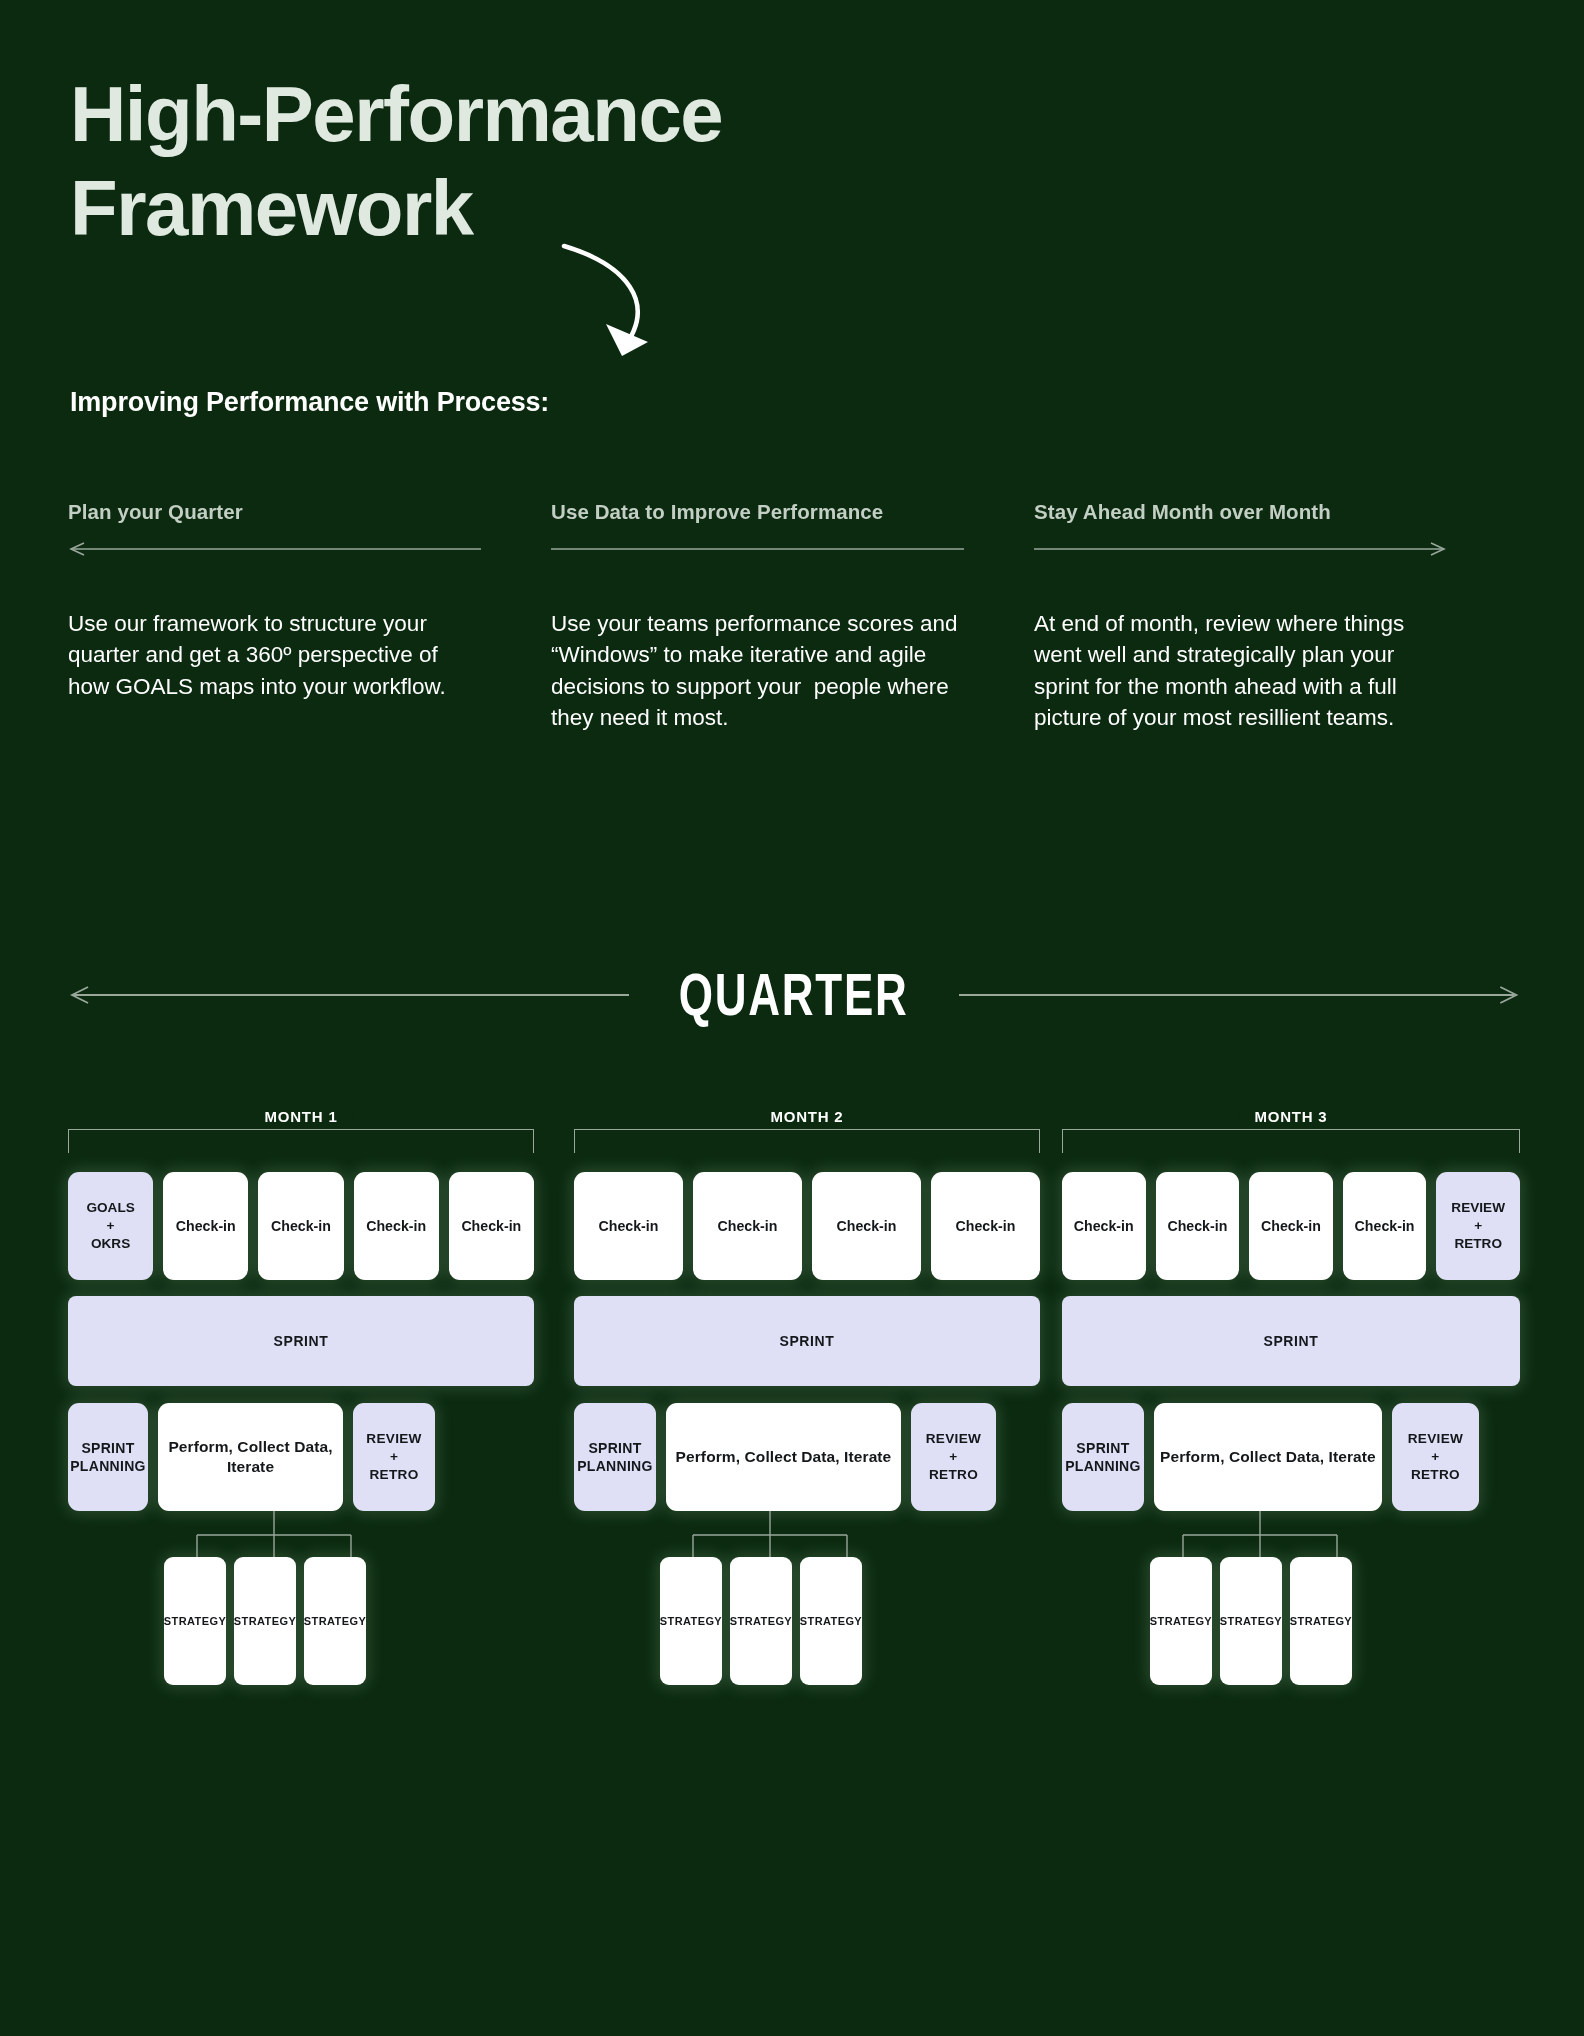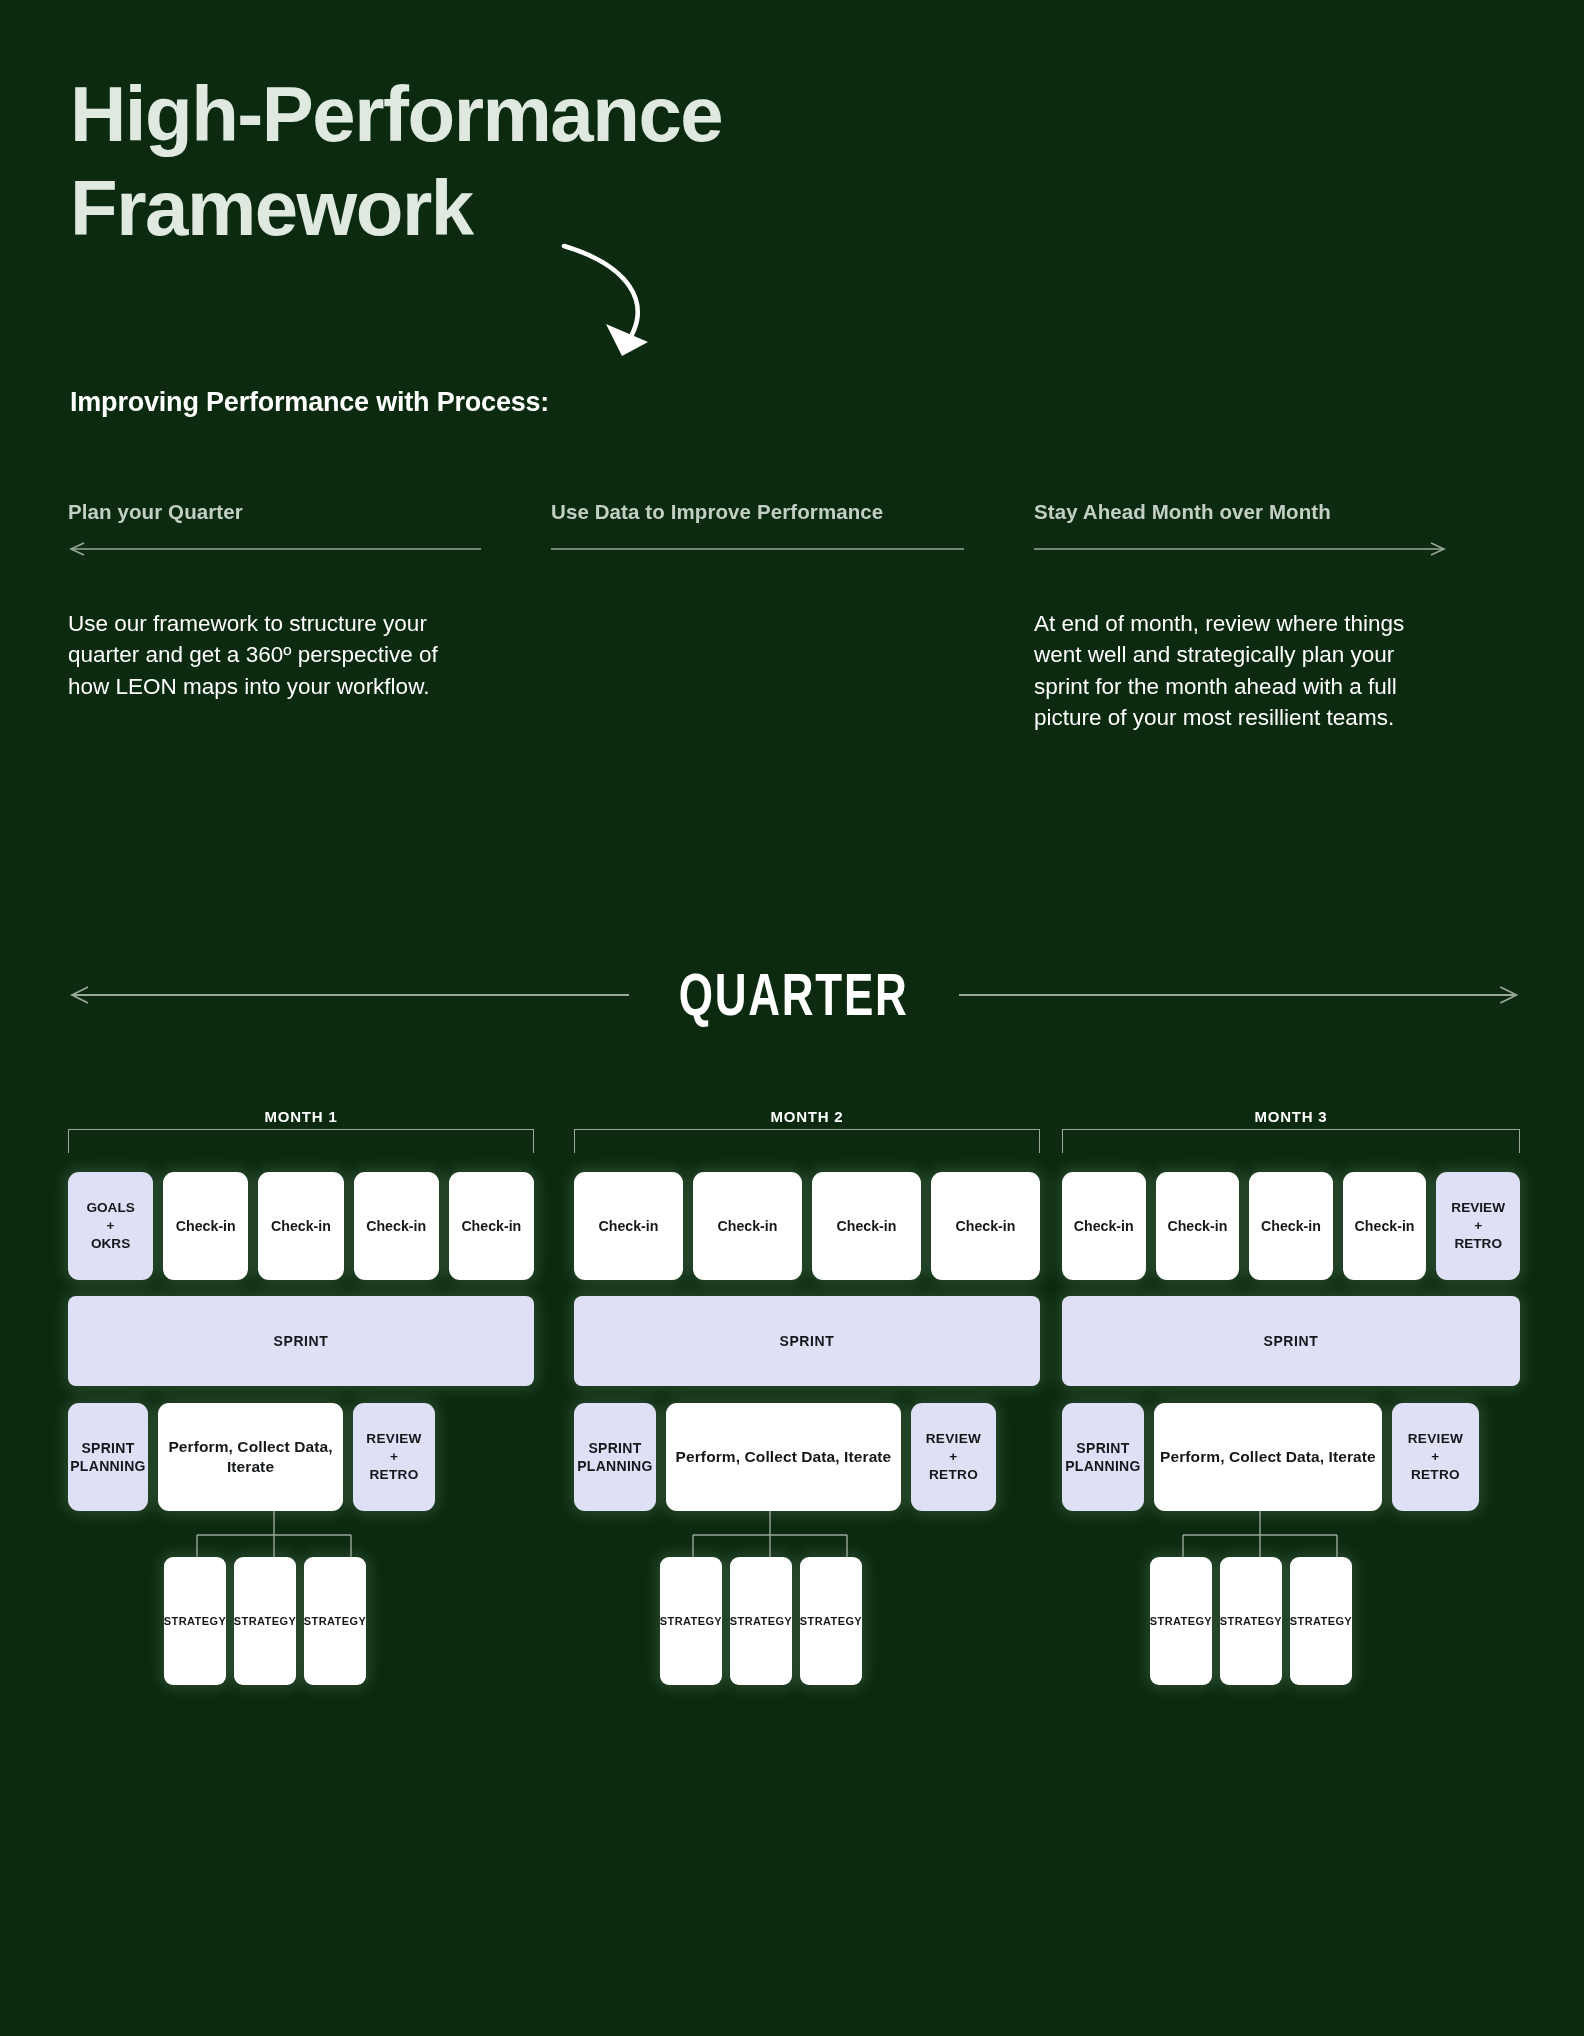--- a/index.html
+++ b/index.html
@@ -139,28 +139,29 @@
   <div class="hero-sub">Improving Performance with Process:</div>
 
   <div class="cols">
 
     <div class="col">
       <div class="col-head">Plan your Quarter</div>
       <svg class="col-rule" viewBox="0 0 413 14" preserveAspectRatio="none">
         <line x1="4" y1="7" x2="413" y2="7" stroke="#9aa79b" stroke-width="1.6"></line>
         <polyline points="16,1 3,7 16,13" fill="none" stroke="#9aa79b" stroke-width="1.6"></polyline>
       </svg>
-      <div class="col-body">Use our framework to structure your quarter and get a 360º perspective of how LEON maps into your workflow.</div>
+      <div class="col-body">Use our framework to structure your quarter and get a 360º perspective of how GOALS maps into your workflow.</div>
     </div>
 
     <div class="col">
       <div class="col-head">Use Data to Improve Performance</div>
       <svg class="col-rule" viewBox="0 0 413 14" preserveAspectRatio="none">
         <line x1="0" y1="7" x2="413" y2="7" stroke="#9aa79b" stroke-width="1.6"></line>
       </svg>
+      <div class="col-body">Use your teams performance scores and “Windows” to make iterative and agile decisions to support your  people where they need it most.</div>
     </div>
 
     <div class="col">
       <div class="col-head">Stay Ahead Month over Month</div>
       <svg class="col-rule" viewBox="0 0 413 14" preserveAspectRatio="none">
         <line x1="0" y1="7" x2="409" y2="7" stroke="#9aa79b" stroke-width="1.6"></line>
         <polyline points="397,1 410,7 397,13" fill="none" stroke="#9aa79b" stroke-width="1.6"></polyline>
       </svg>
       <div class="col-body">At end of month, review where things went well and strategically plan your sprint for the month ahead with a full picture of your most resillient teams.</div>
     </div>

